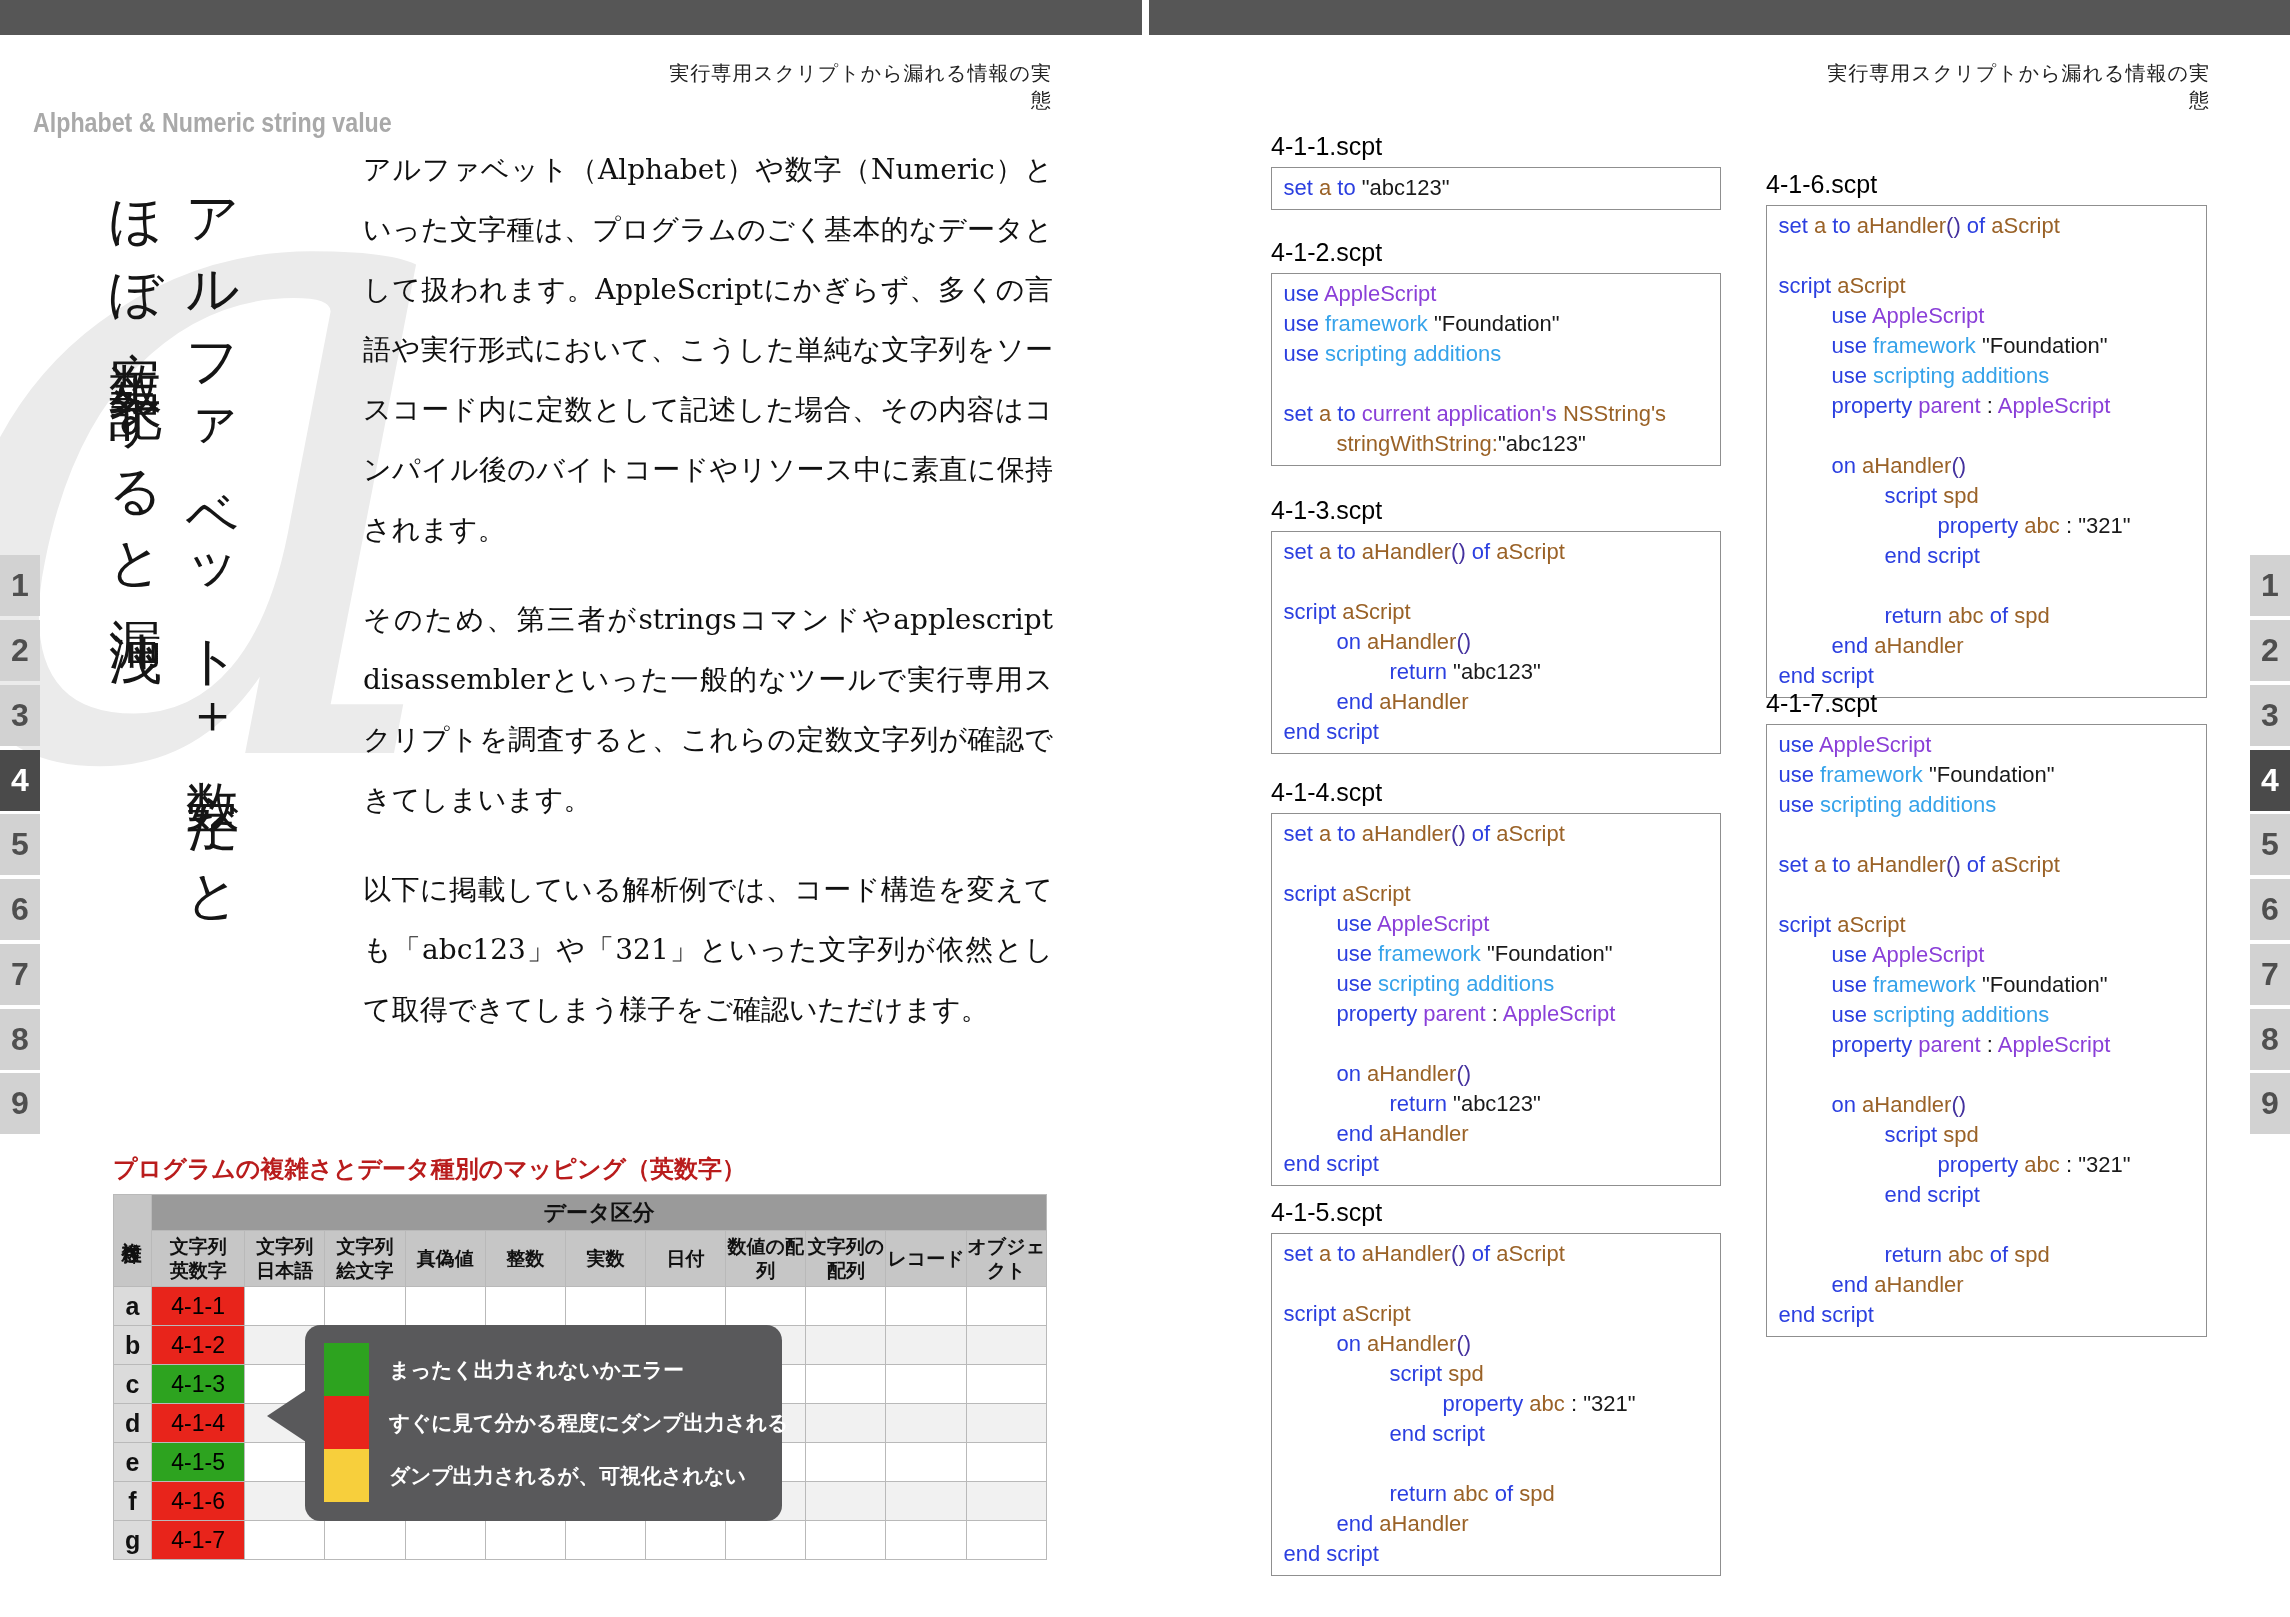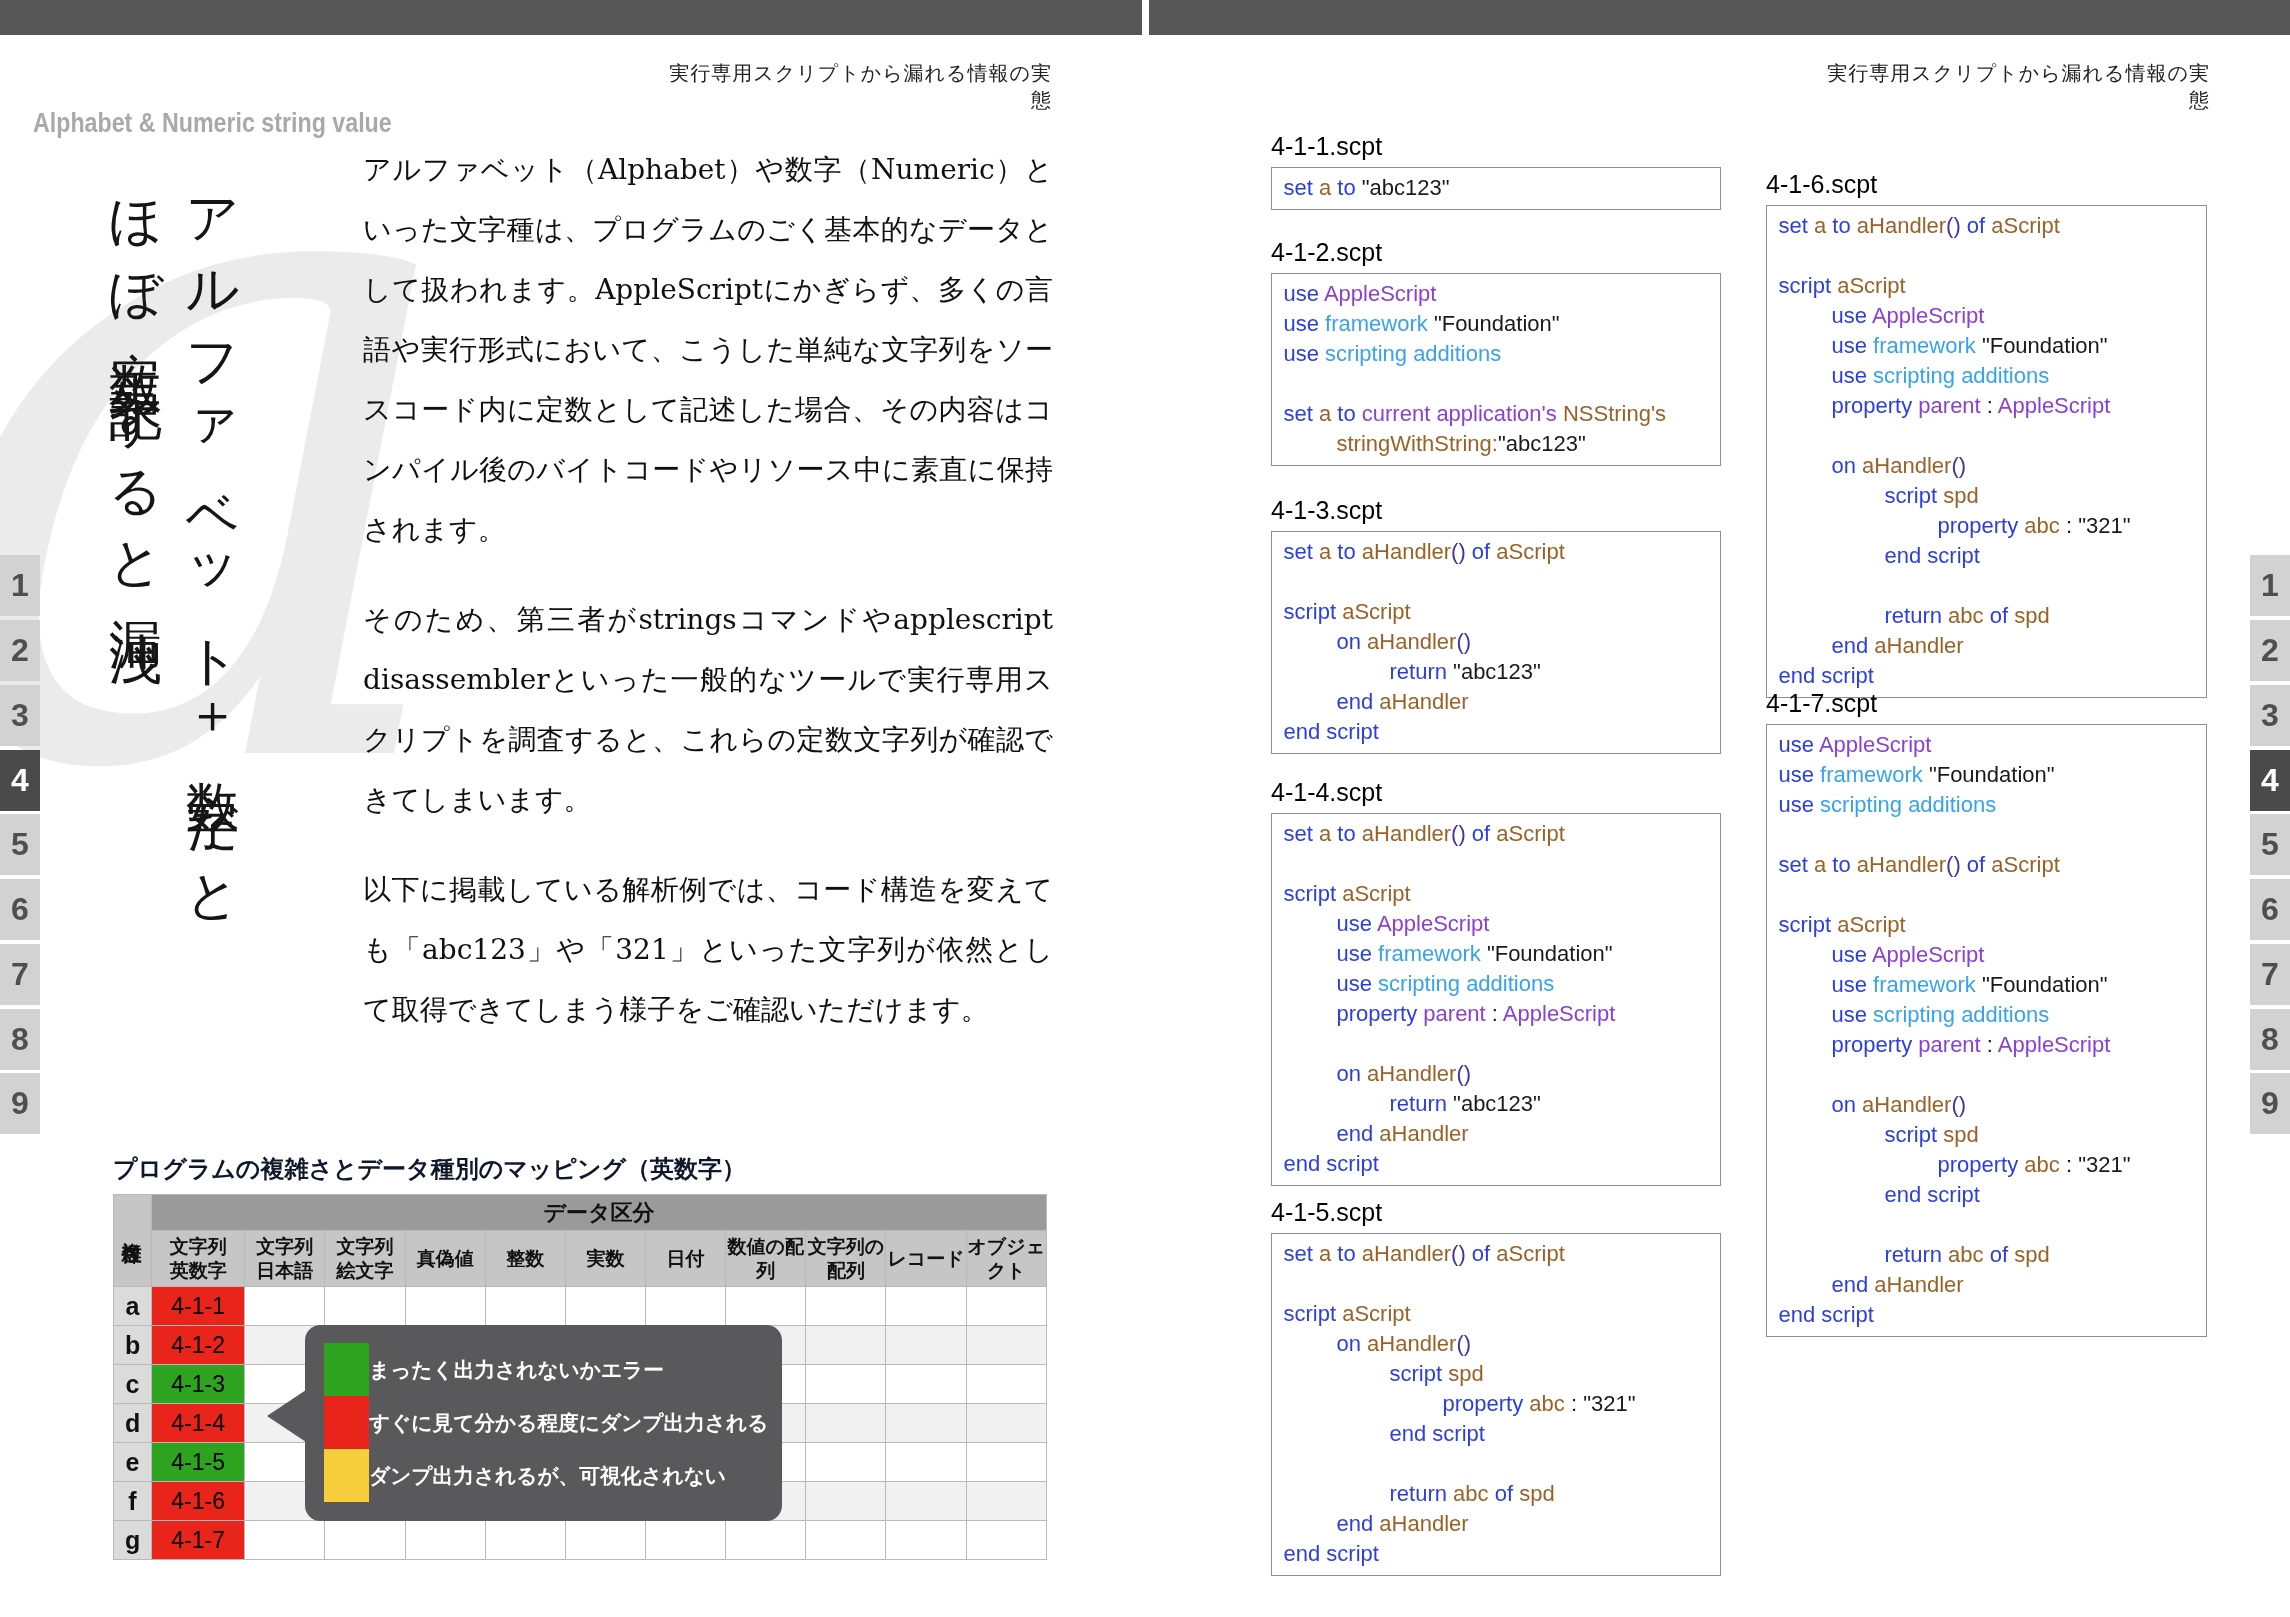--- a/index.html
+++ b/index.html
@@ -26,21 +26,21 @@
   .body-text{position:absolute;left:363px;top:140px;width:690px;z-index:2;
              font-family:"DejaVu Serif","Liberation Serif",serif;font-size:28px;line-height:60px;
              text-align:justify;color:#101010;}
   .body-text p{margin:0 0 30px 0;}
   
   .tab{position:absolute;width:40px;height:61px;background:var(--tabbg,#D2D2D2);
        display:flex;align-items:center;justify-content:center;
        font-size:32px;font-weight:bold;color:#4F4F4F;z-index:3;}
   .tab.active{background:var(--tabactive,#4A4A4A);color:#fff;}
   
-  .tbl-title{position:absolute;left:113px;top:1153px;font-size:24px;font-weight:bold;color:#0f172a;z-index:2;}
+  .tbl-title{position:absolute;left:113px;top:1153px;font-size:24px;font-weight:bold;color:#b91c1c;z-index:2;}
   table.map{position:absolute;left:113px;top:1194px;width:934px;border-collapse:collapse;
             table-layout:fixed;z-index:2;}
   table.map th,table.map td{border:1px solid #B9B9B9;padding:0;overflow:hidden;}
   .corner{writing-mode:vertical-rl;background:#C6C6C6;font-size:20px;font-weight:bold;
           letter-spacing:2.9px;text-align:center;}
   .group{background:#9A9A9A;font-size:22px;font-weight:bold;height:35px;text-align:center;}
   .colh{background:#C6C6C6;font-size:19px;line-height:24px;font-weight:bold;height:55px;text-align:center;}
   tr.data{height:39px;}
   td.letter{background:#DBDBDB;font-weight:bold;font-size:25px;text-align:center;}
   td.codecell{font-size:23px;text-align:center;color:#000;}
@@ -51,21 +51,21 @@
   .tooltip{position:absolute;left:305px;top:1325px;width:477px;height:196px;background:var(--tooltip,#59595B);
            border-radius:15.4px;z-index:5;box-sizing:border-box;padding:18px 17.3px 18px 19px;}
   .tooltip .arrow{position:absolute;left:-38px;top:65px;width:0;height:0;
            border-top:26px solid transparent;border-bottom:26px solid transparent;
            border-right:39px solid var(--tooltip,#59595B);}
   .leg-row{display:flex;align-items:center;height:53px;}
   .leg-swatch{width:45px;height:53px;flex:none;}
   .leg-swatch.green{background:var(--green,#2DA31F);}
   .leg-swatch.yellow{background:var(--yellow,#F7CF3C);}
   .leg-swatch.red{background:var(--red,#E8241B);}
-  .leg-label{color:#fff;font-weight:bold;font-size:20.7px;white-space:nowrap;}
+  .leg-label{color:#fff;font-weight:bold;font-size:20.7px;margin-left:20px;white-space:nowrap;}
   
   .cblock{position:absolute;z-index:2;}
   .ctitle{font-size:25px;font-weight:normal;color:#000;line-height:27px;margin-bottom:6.7px;}
   .cbox{border:1.9px solid #8F8F8F;background:#fff;padding:5.8px 11.5px;box-sizing:border-box;width:100%;}
   .cline{font-size:22px;line-height:30px;white-space:pre;}
   .tk-kw{color:var(--kw,#2B3FE0);}
   .tk-fw{color:var(--fw,#36A3EA);}
   .tk-ap{color:var(--ap,#8A3FD8);}
   .tk-id{color:var(--id,#9A6227);}
   .tk-pn{color:var(--pn,#44319E);}

